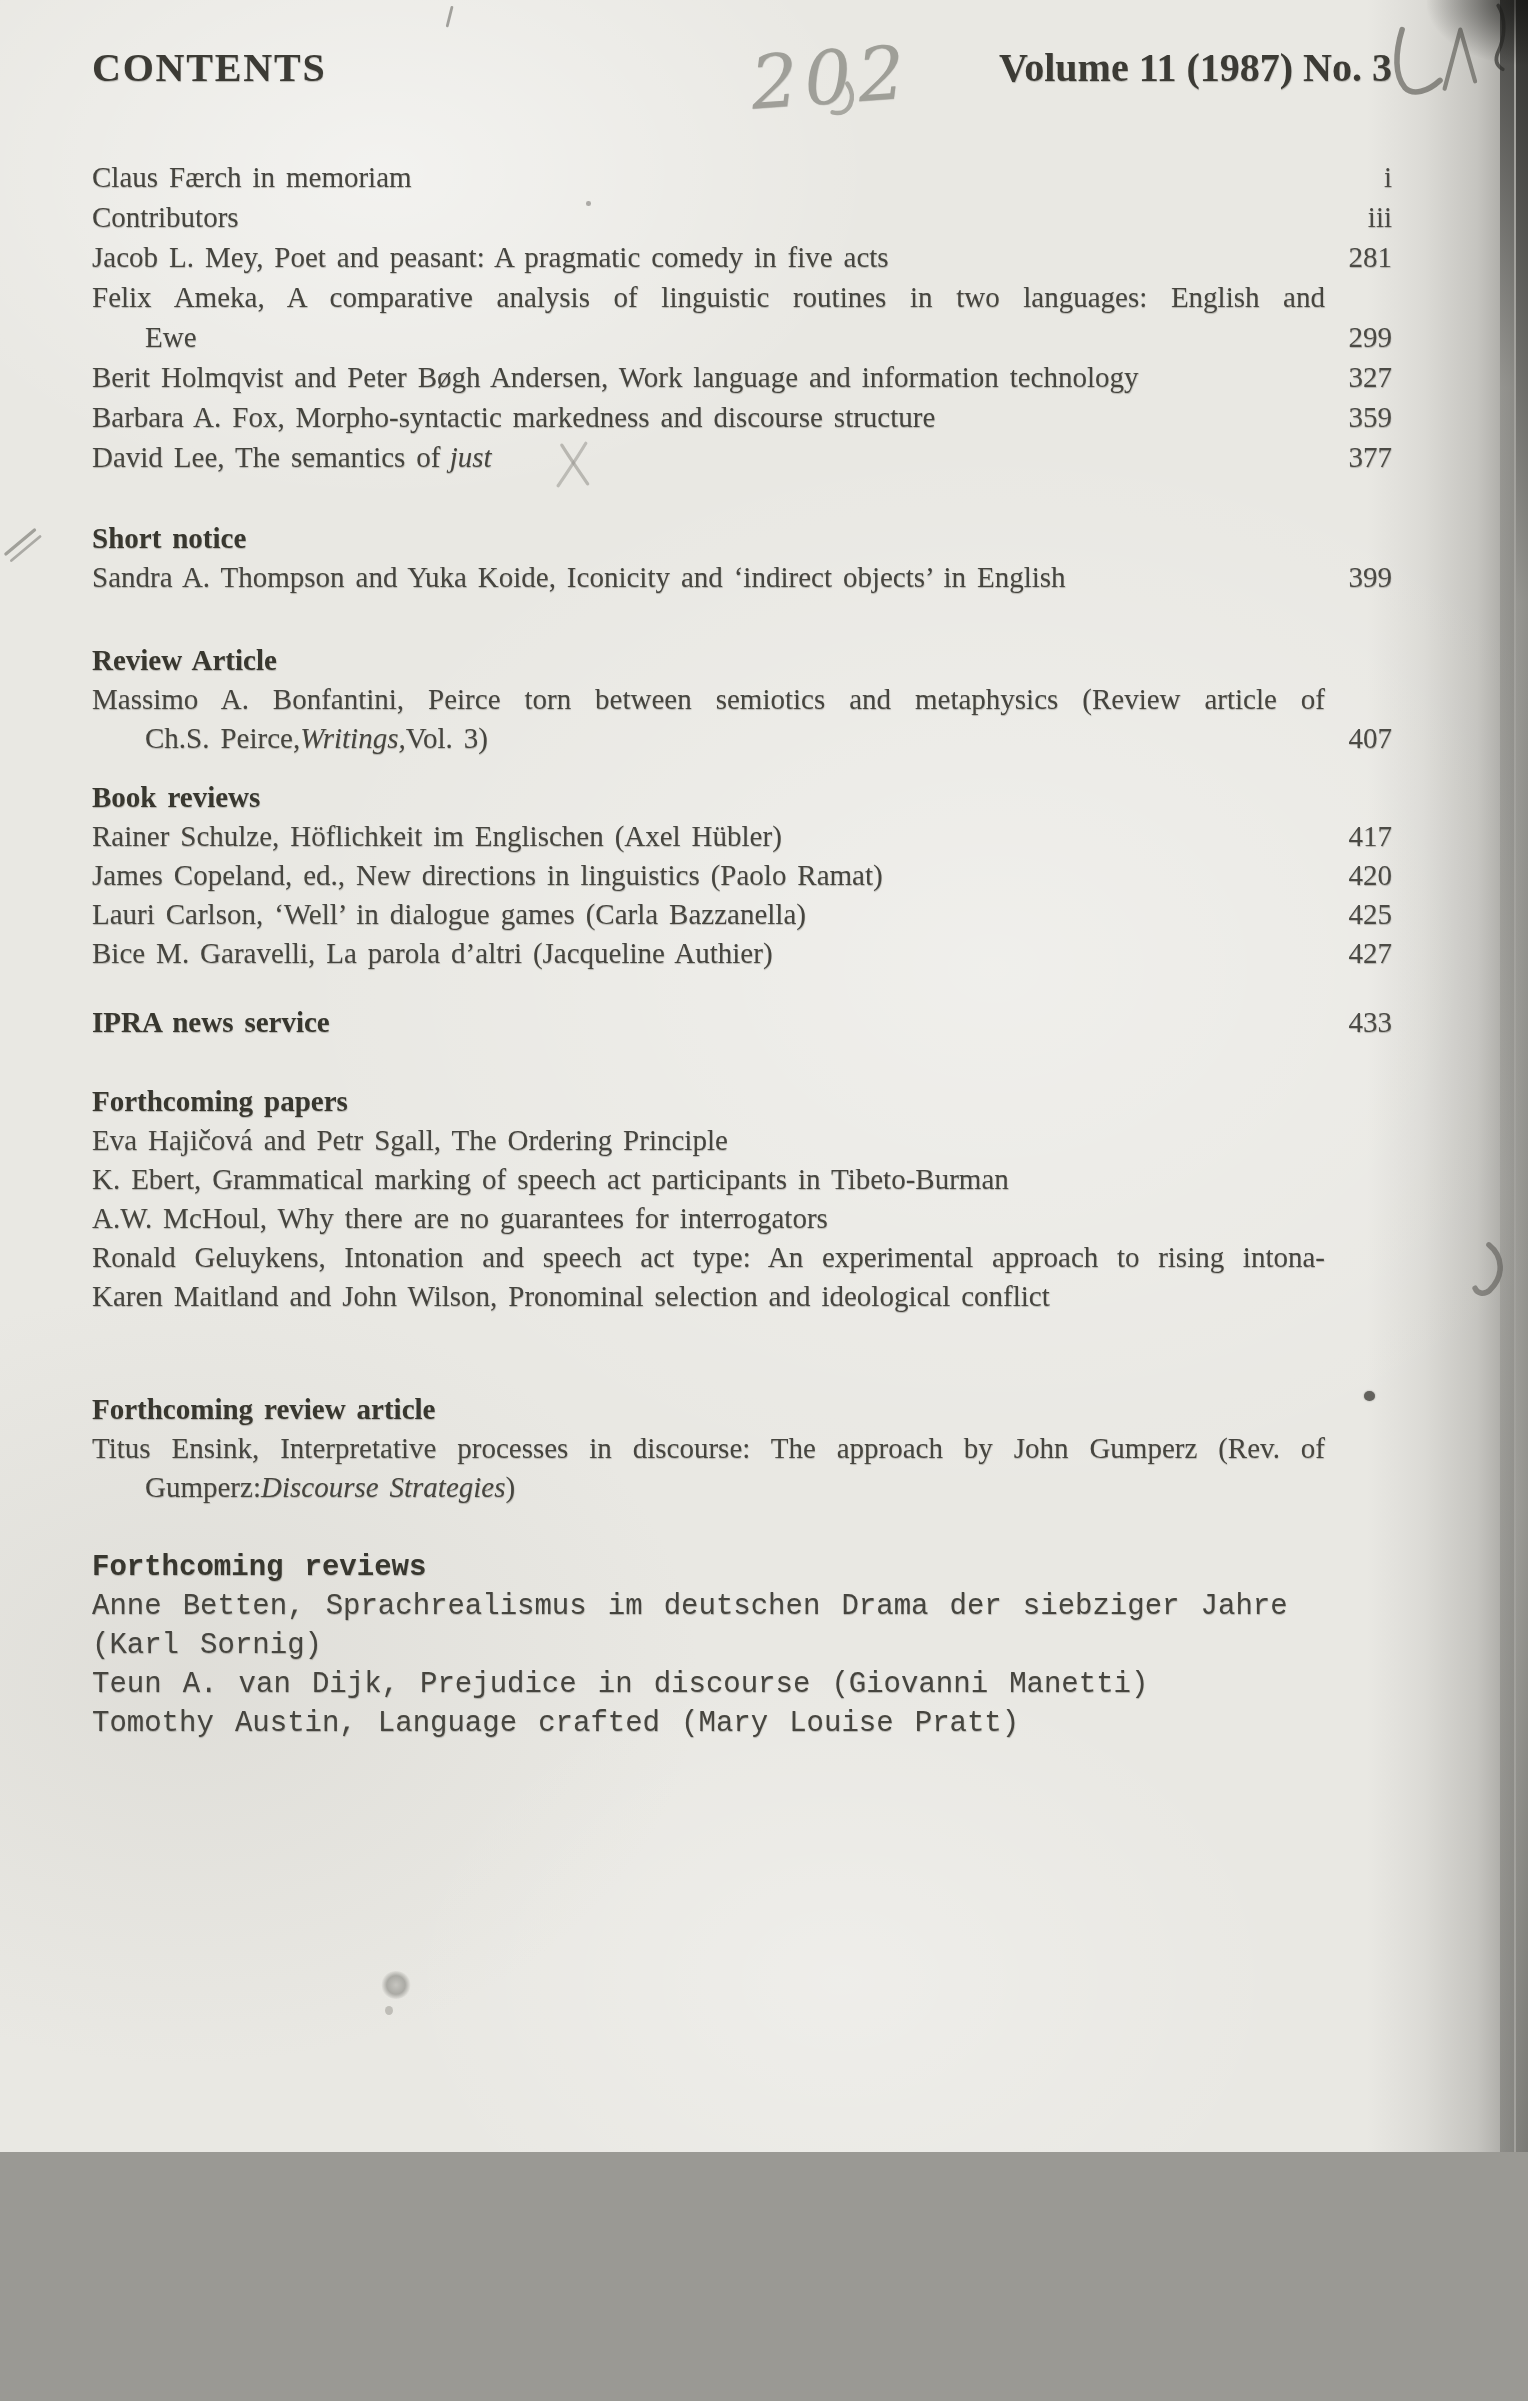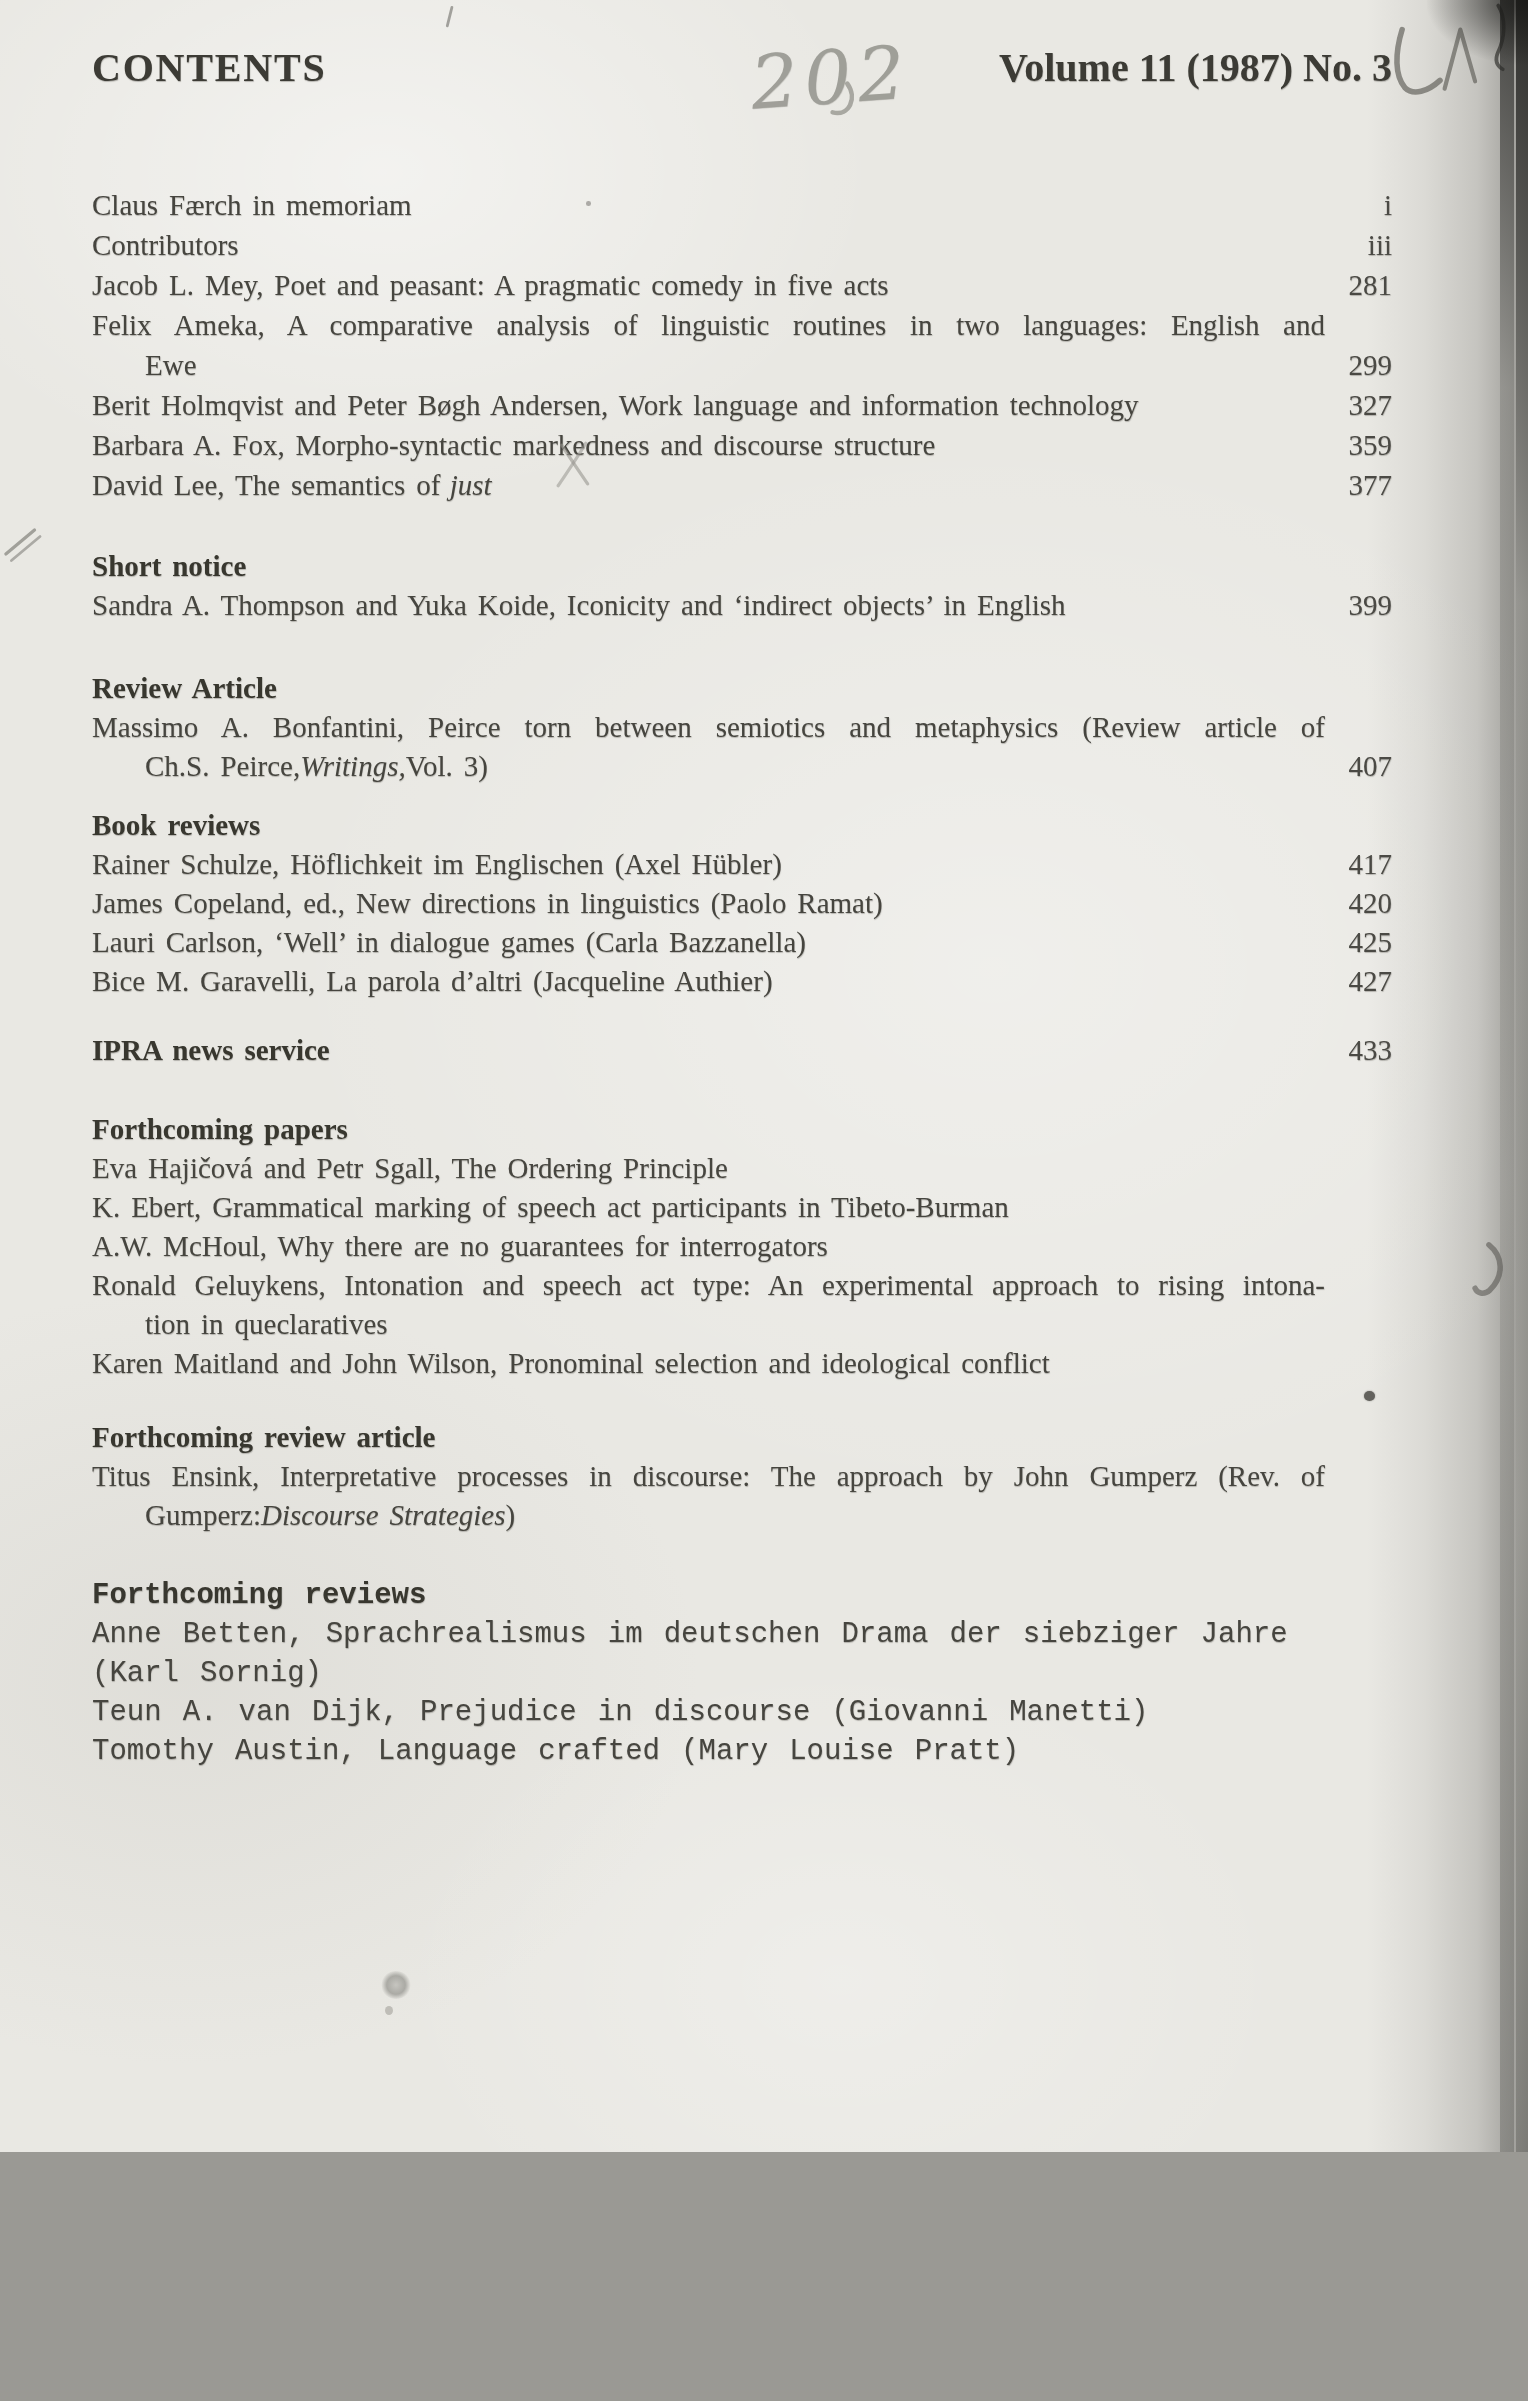--- a/index.html
+++ b/index.html
@@ -40,21 +40,21 @@
     background:#4c4b46;opacity:.85;box-shadow:0 0 1.8px rgba(60,59,55,.6);}
   .hand-svg{position:absolute;left:0;top:0;pointer-events:none;}
   .hand-202{font-family:"DejaVu Serif","Liberation Serif",serif;font-style:italic;
     font-size:80px;letter-spacing:7px;fill:#8b8b84;opacity:.78;}
   
   .header{position:absolute;left:92px;top:44px;width:1300px;display:flex;
     justify-content:space-between;align-items:flex-start;}
   .title{font-size:40px;font-weight:bold;letter-spacing:1.8px;color:#3c3b35;}
   .volume{font-size:40px;font-weight:bold;color:#3c3b35;}
   
-  .toc-sec{position:absolute;left:92px;width:1300px;margin-top:28px;}
+  .toc-sec{position:absolute;left:92px;width:1300px;}
   .row{display:flex;align-items:baseline;line-height:39px;font-size:29px;word-spacing:3.7px;}
   .fill{line-height:39px;font-size:29px;word-spacing:3.7px;width:1233px;
     text-align:justify;text-align-last:justify;}
   .front .row,.front .fill{line-height:40px;}
   .t{flex:0 1 auto;}
   .pg{margin-left:auto;padding-left:22px;color:#4a4944;}
   .hd{font-weight:bold;color:#38372f;}
   .indent{padding-left:53px;text-align:center;}
   .it{font-style:italic;}
   .gap-it{margin-left:9.2px;}
@@ -170,23 +170,20 @@
       <span class="t">Eva Hajičová and Petr Sgall, The Ordering Principle</span>
     </div>
     <div class="row">
       <span class="t">K. Ebert, Grammatical marking of speech act participants in Tibeto-Burman</span>
     </div>
     <div class="row">
       <span class="t">A.W. McHoul, Why there are no guarantees for interrogators</span>
     </div>
     <div class="fill">Ronald Geluykens, Intonation and speech act type: An experimental approach to rising intona-</div>
     <div class="row">
-      <span class="t indent">tion in queclaratives</span>
-    </div>
-    <div class="row">
       <span class="t">Karen Maitland and John Wilson, Pronominal selection and ideological conflict</span>
     </div>
   </div>
 
   <div class="toc-sec sec-freview">
     <div class="row">
         <span class="t hd">Forthcoming review article</span>
       </div>
     <div class="fill">Titus Ensink, Interpretative processes in discourse: The approach by John Gumperz (Rev. of</div>
     <div class="row">

